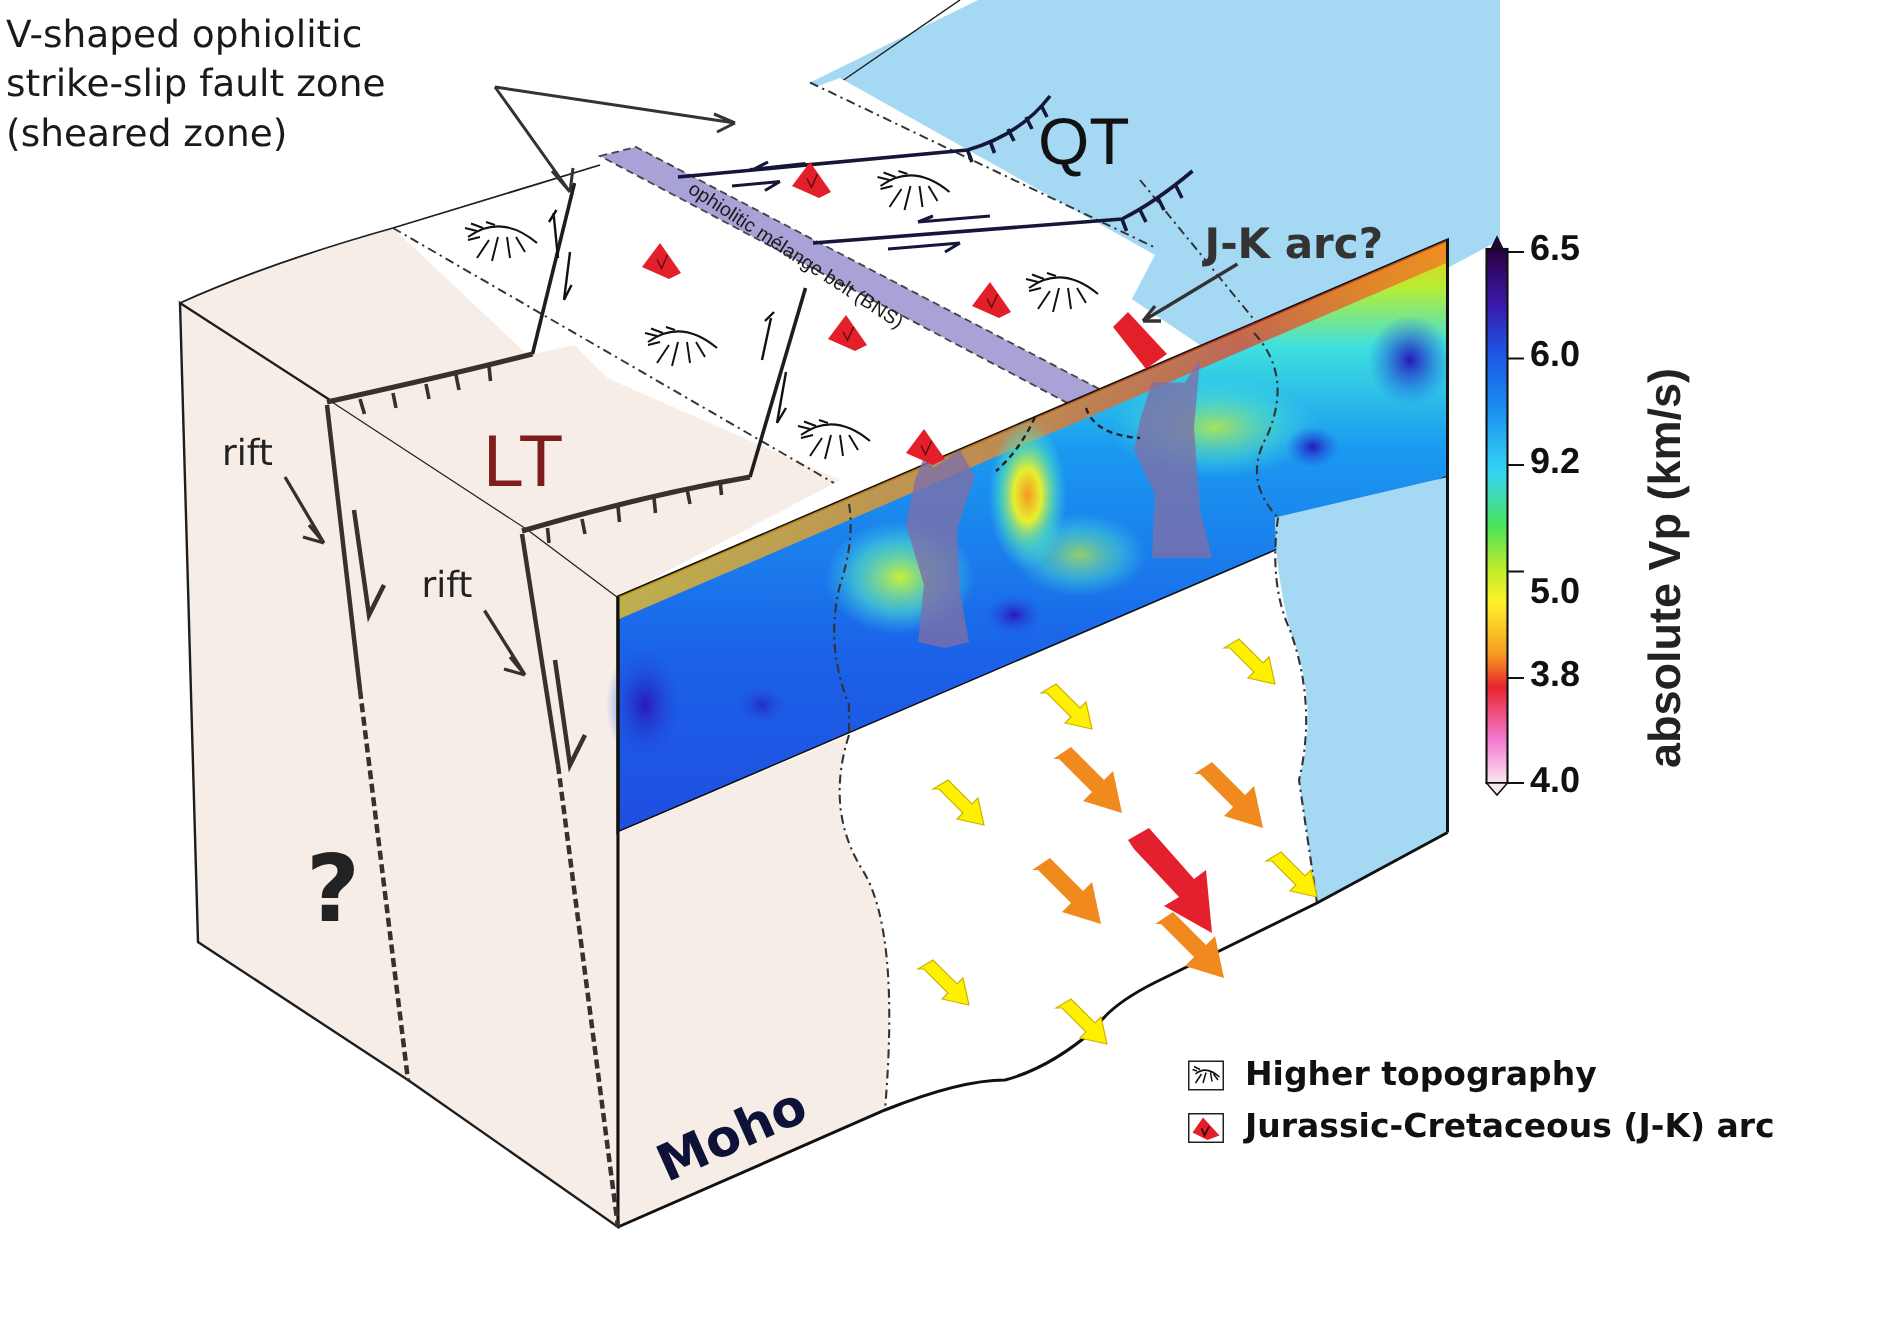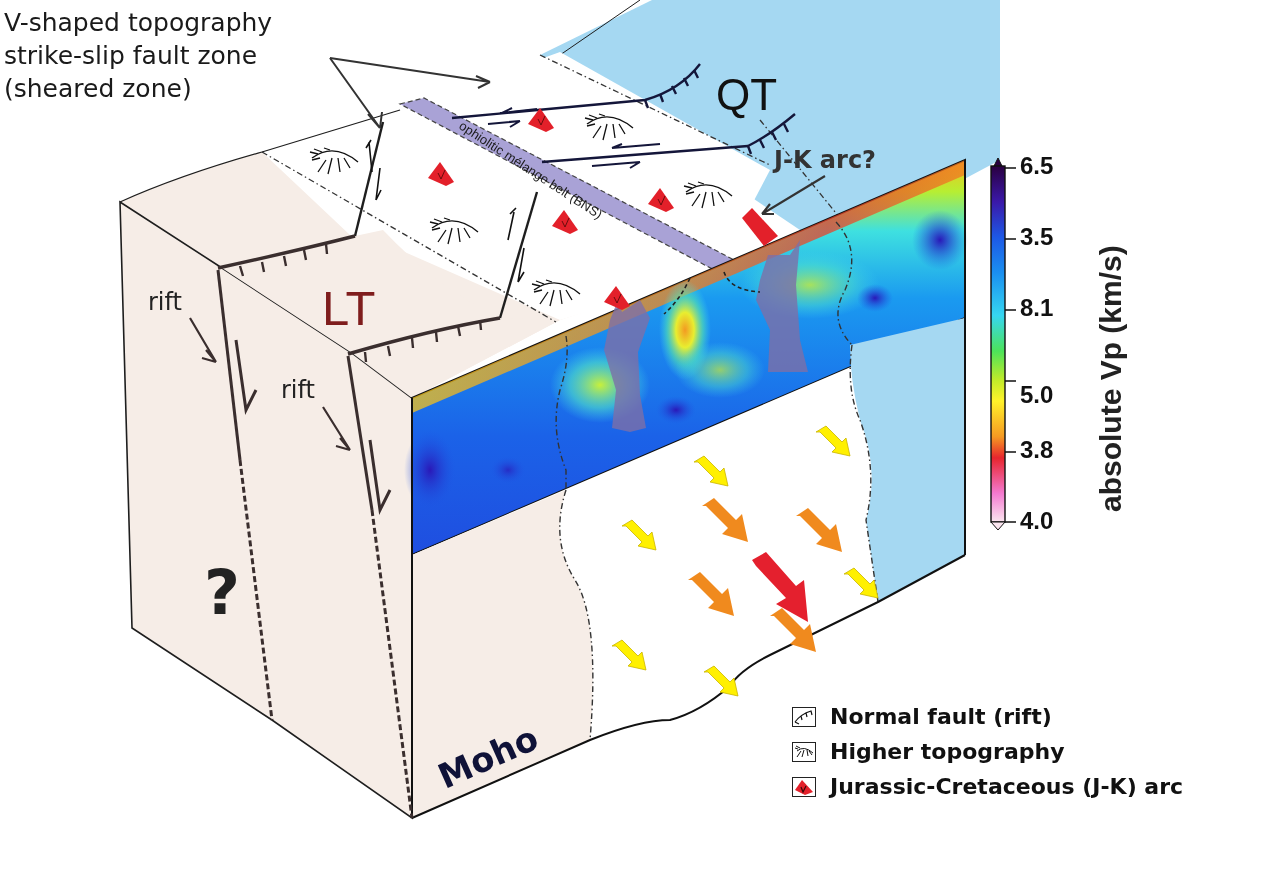--- a/index.html
+++ b/index.html
@@ -198,50 +198,42 @@
 
   <g>
     <path d="M994 166 L998 158 L1002 166 Z" fill="#2a0040" stroke="#111" stroke-width="1"></path>
     <rect x="991" y="166" width="14" height="356" fill="url(#cbGrad)" stroke="#111" stroke-width="1.4"></rect>
     <path d="M991 522 L998 530 L1005 522 Z" fill="#fbe6f0" stroke="#111" stroke-width="1"></path>
     <path d="M1005 168 L1016 168 M1005 239 L1016 239 M1005 310 L1016 310 M1005 381 L1016 381 M1005 452 L1016 452 M1005 522 L1016 522" stroke="#111" stroke-width="1.4"></path>
   </g>
 </svg>
 
 <div class="callout">
-  <div>V-shaped topography</div>
+  <div>V-shaped ophiolitic</div>
   <div>strike-slip fault zone</div>
   <div>(sheared zone)</div>
 </div>
 
-<div class="lbl" style="left:716px;top:70px;font-family:'Liberation Sans',sans-serif;font-size:44px;color:#111;">QT</div>
+<div class="lbl" style="left:692px;top:70px;font-family:'Liberation Sans',sans-serif;font-size:44px;color:#111;">QT</div>
 <div class="lbl" style="left:322px;top:280px;font-family:'Liberation Sans',sans-serif;font-size:49px;color:#7f1d1d;">LT</div>
 <div class="lbl" style="left:148px;top:288px;font-family:'DejaVu Sans',sans-serif;font-size:24px;color:#222;">rift</div>
 <div class="lbl" style="left:281px;top:376px;font-family:'DejaVu Sans',sans-serif;font-size:24px;color:#222;">rift</div>
-<div class="lbl" style="left:774px;top:146px;font-family:'DejaVu Sans',sans-serif;font-weight:bold;font-size:24px;color:#333;">J-K arc?</div>
+<div class="lbl" style="left:803px;top:146px;font-family:'DejaVu Sans',sans-serif;font-weight:bold;font-size:28px;color:#333;">J-K arc?</div>
 <div class="lbl" style="left:204px;top:556px;font-family:'DejaVu Sans',sans-serif;font-weight:bold;font-size:62px;color:#222;">?</div>
 <div class="lbl" style="left:432px;top:760px;font-family:'DejaVu Sans',sans-serif;font-weight:bold;font-size:34px;color:#0f1238;transform:rotate(-24deg);transform-origin:left top;">Moho</div>
 
 <div class="cb-tick" style="left:1020px;top:152px;">6.5</div>
-<div class="cb-tick" style="left:1020px;top:223px;">3.5</div>
-<div class="cb-tick" style="left:1020px;top:294px;">8.1</div>
+<div class="cb-tick" style="left:1020px;top:223px;">6.0</div>
+<div class="cb-tick" style="left:1020px;top:294px;">9.2</div>
 <div class="cb-tick" style="left:1020px;top:381px;">5.0</div>
 <div class="cb-tick" style="left:1020px;top:436px;">3.8</div>
 <div class="cb-tick" style="left:1020px;top:507px;">4.0</div>
 <div class="cb-label" style="left:1094px;top:512px;transform:rotate(-90deg);white-space:nowrap;">absolute Vp (km/s)</div>
 
 <div class="legend">
-  <div class="legend-row">
-    <span class="sw">
-      <svg width="22" height="18">
-          <path d="M2 14 Q8 6 18 3 L19 7 M8 8 L9 12 M13 5 L14 9 M2 14 L6 16" stroke="#111" stroke-width="1.2" fill="none"></path>
-        </svg>
-    </span>
-    <span>Normal  fault (rift)</span>
-  </div>
   <div class="legend-row">
     <span class="sw">
       <svg width="22" height="18">
           <path d="M4 8 Q11 2 20 10 M5 6 L2 5 M7 5 L3 3 M8 8 L4 14 M11 7 L9 14 M14 7 L15 13 M16 8 L19 12" stroke="#111" stroke-width="1" fill="none"></path>
         </svg>
     </span>
     <span>Higher  topography</span>
   </div>
   <div class="legend-row">
     <span class="sw">

